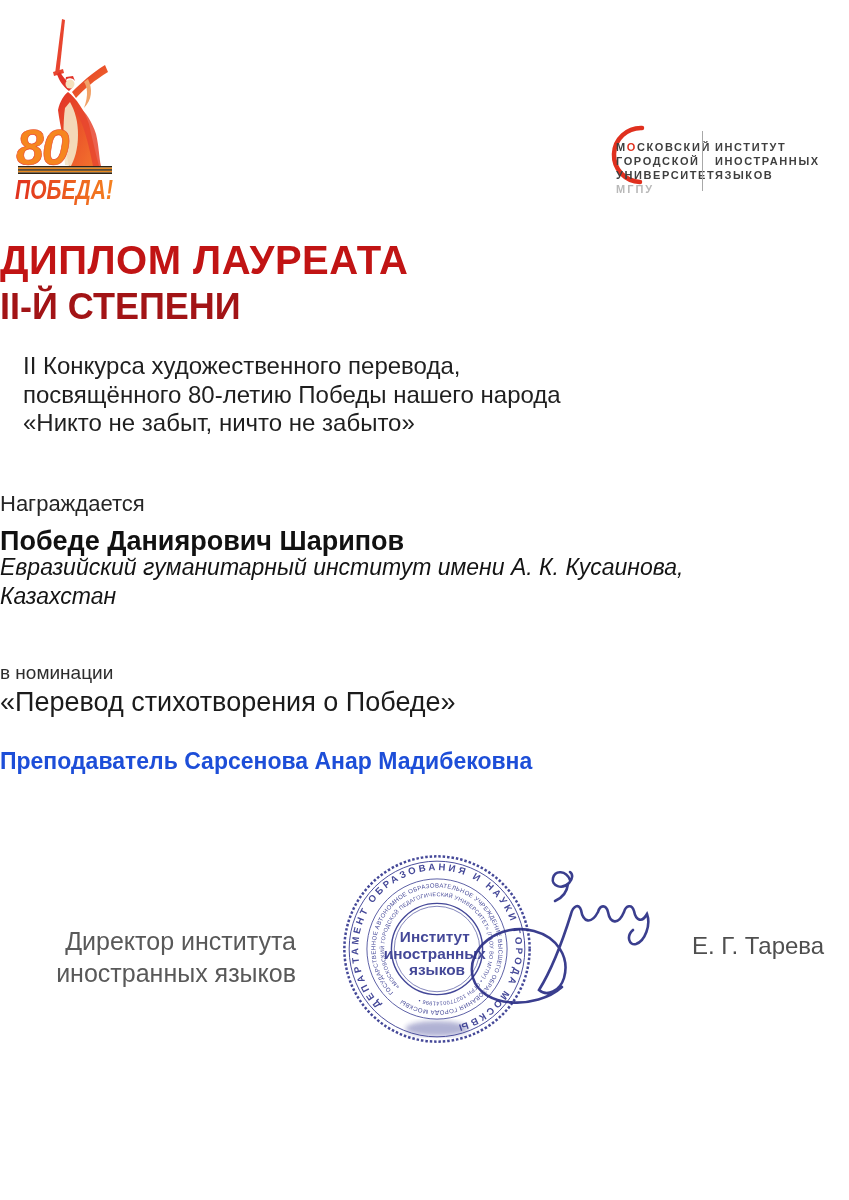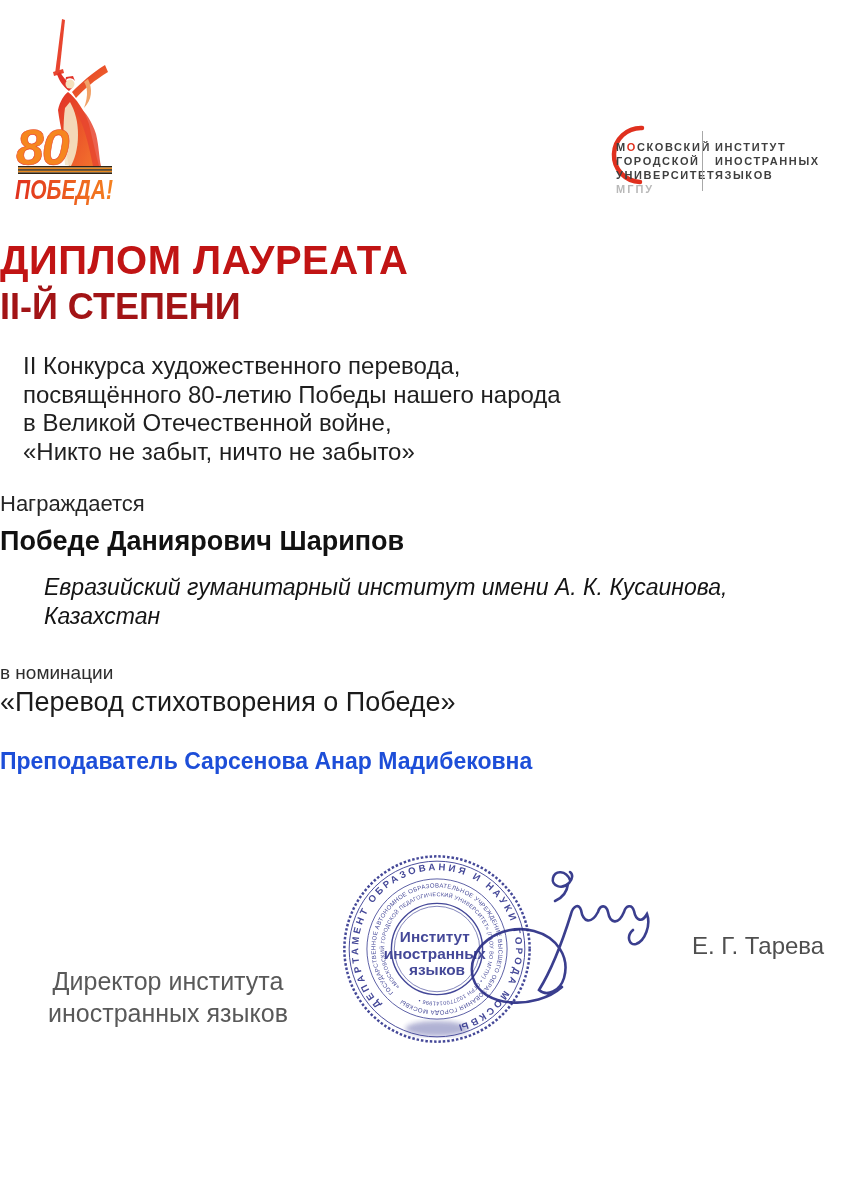--- a/index.html
+++ b/index.html
@@ -25,28 +25,28 @@
   .univ-divider { position:absolute; left:106px; top:15px; width:1px; height:60px; background:#a8a8a8; }
   .inst-name { position:absolute; left:119px; top:24px; font-size:11px; font-weight:bold;
     letter-spacing:1.6px; color:#3f3f3f; line-height:14px; }
 
   
   .title { top:238px; font-size:40px; font-weight:bold; letter-spacing:0.5px; color:#c11414; }
   .subtitle { top:286px; font-size:36px; font-weight:bold; color:#a21416; }
   .contest { top:352px; font-size:24px; line-height:28.5px; color:#1f1f1f;padding-left:23px; }
   .award-label { top:491px; font-size:22px; color:#262626; }
   .recipient { top:526px; font-size:27px; font-weight:bold; color:#111111; }
-  .affiliation { top:573px; font-size:23px; font-style:italic; line-height:29px; color:#141414;padding-left:44px; }
+  .affiliation { top:553px; font-size:23px; font-style:italic; line-height:29px; color:#141414; }
   .nom-label { top:662px; font-size:19px; color:#2e2e2e; }
   .nom-value { top:687px; font-size:27px; color:#1b1b1b; }
   .teacher { top:748px; font-size:23px; font-weight:bold; color:#1d4ed8; }
 
   
-  .director { left:40px; top:925px; width:256px; text-align:center;
-    font-size:25px; line-height:32px; color:#595959;margin-top:40px; }
+  .director { left:40px; top:925px; width:256px; text-align:right;
+    font-size:25px; line-height:32px; color:#595959; }
   .signer { left:692px; top:932px; font-size:24px; color:#4f4f4f; }
   .stamp { left:341px; top:853px; width:192px; height:192px; }
   .signature { left:452px; top:850px; width:210px; height:170px; }
 </style>
 </head>
 <body>
 
 <div class="page">
 
   <div class="abs victory-logo">
@@ -108,21 +108,20 @@
       <div>ЯЗЫКОВ</div>
     </div>
   </div>
 
   <div class="cline title">ДИПЛОМ ЛАУРЕАТА</div>
   <div class="cline subtitle">II-Й СТЕПЕНИ</div>
 
   <div class="cline contest">
     <div>II Конкурса художественного перевода,</div>
     <div>посвящённого 80-летию Победы нашего народа</div>
-    <div>в Великой Отечественной войне,</div>
     <div>«Никто не забыт, ничто не забыто»</div>
   </div>
 
   <div class="cline award-label">Награждается</div>
   <div class="cline recipient">Победе Даниярович Шарипов</div>
   <div class="cline affiliation">
     <div>Евразийский гуманитарный институт имени А. К. Кусаинова,</div>
     <div>Казахстан</div>
   </div>
 

